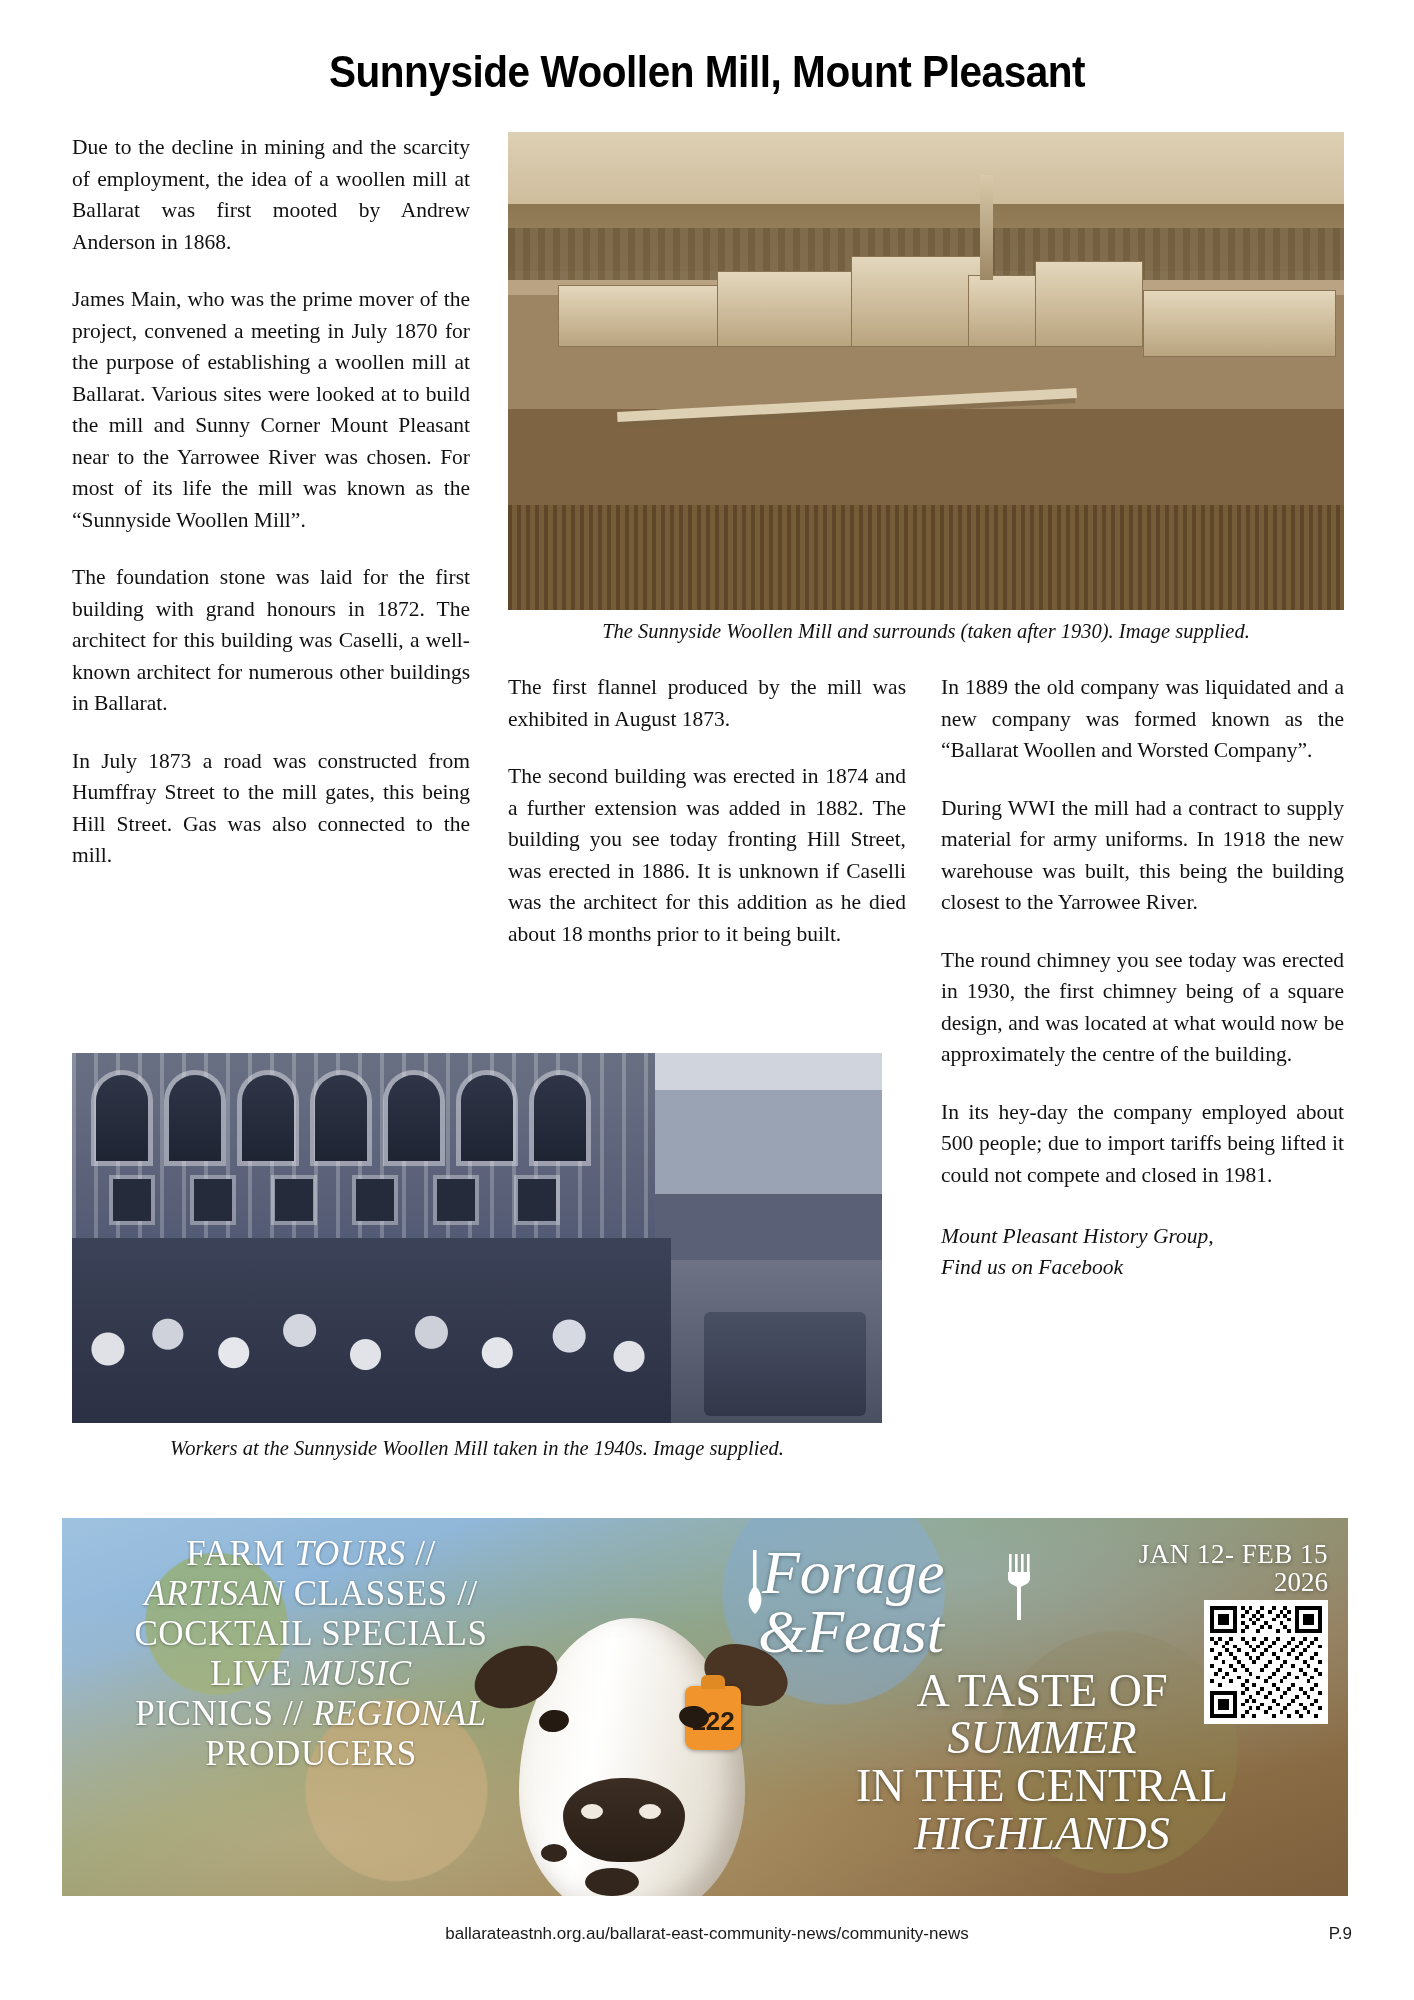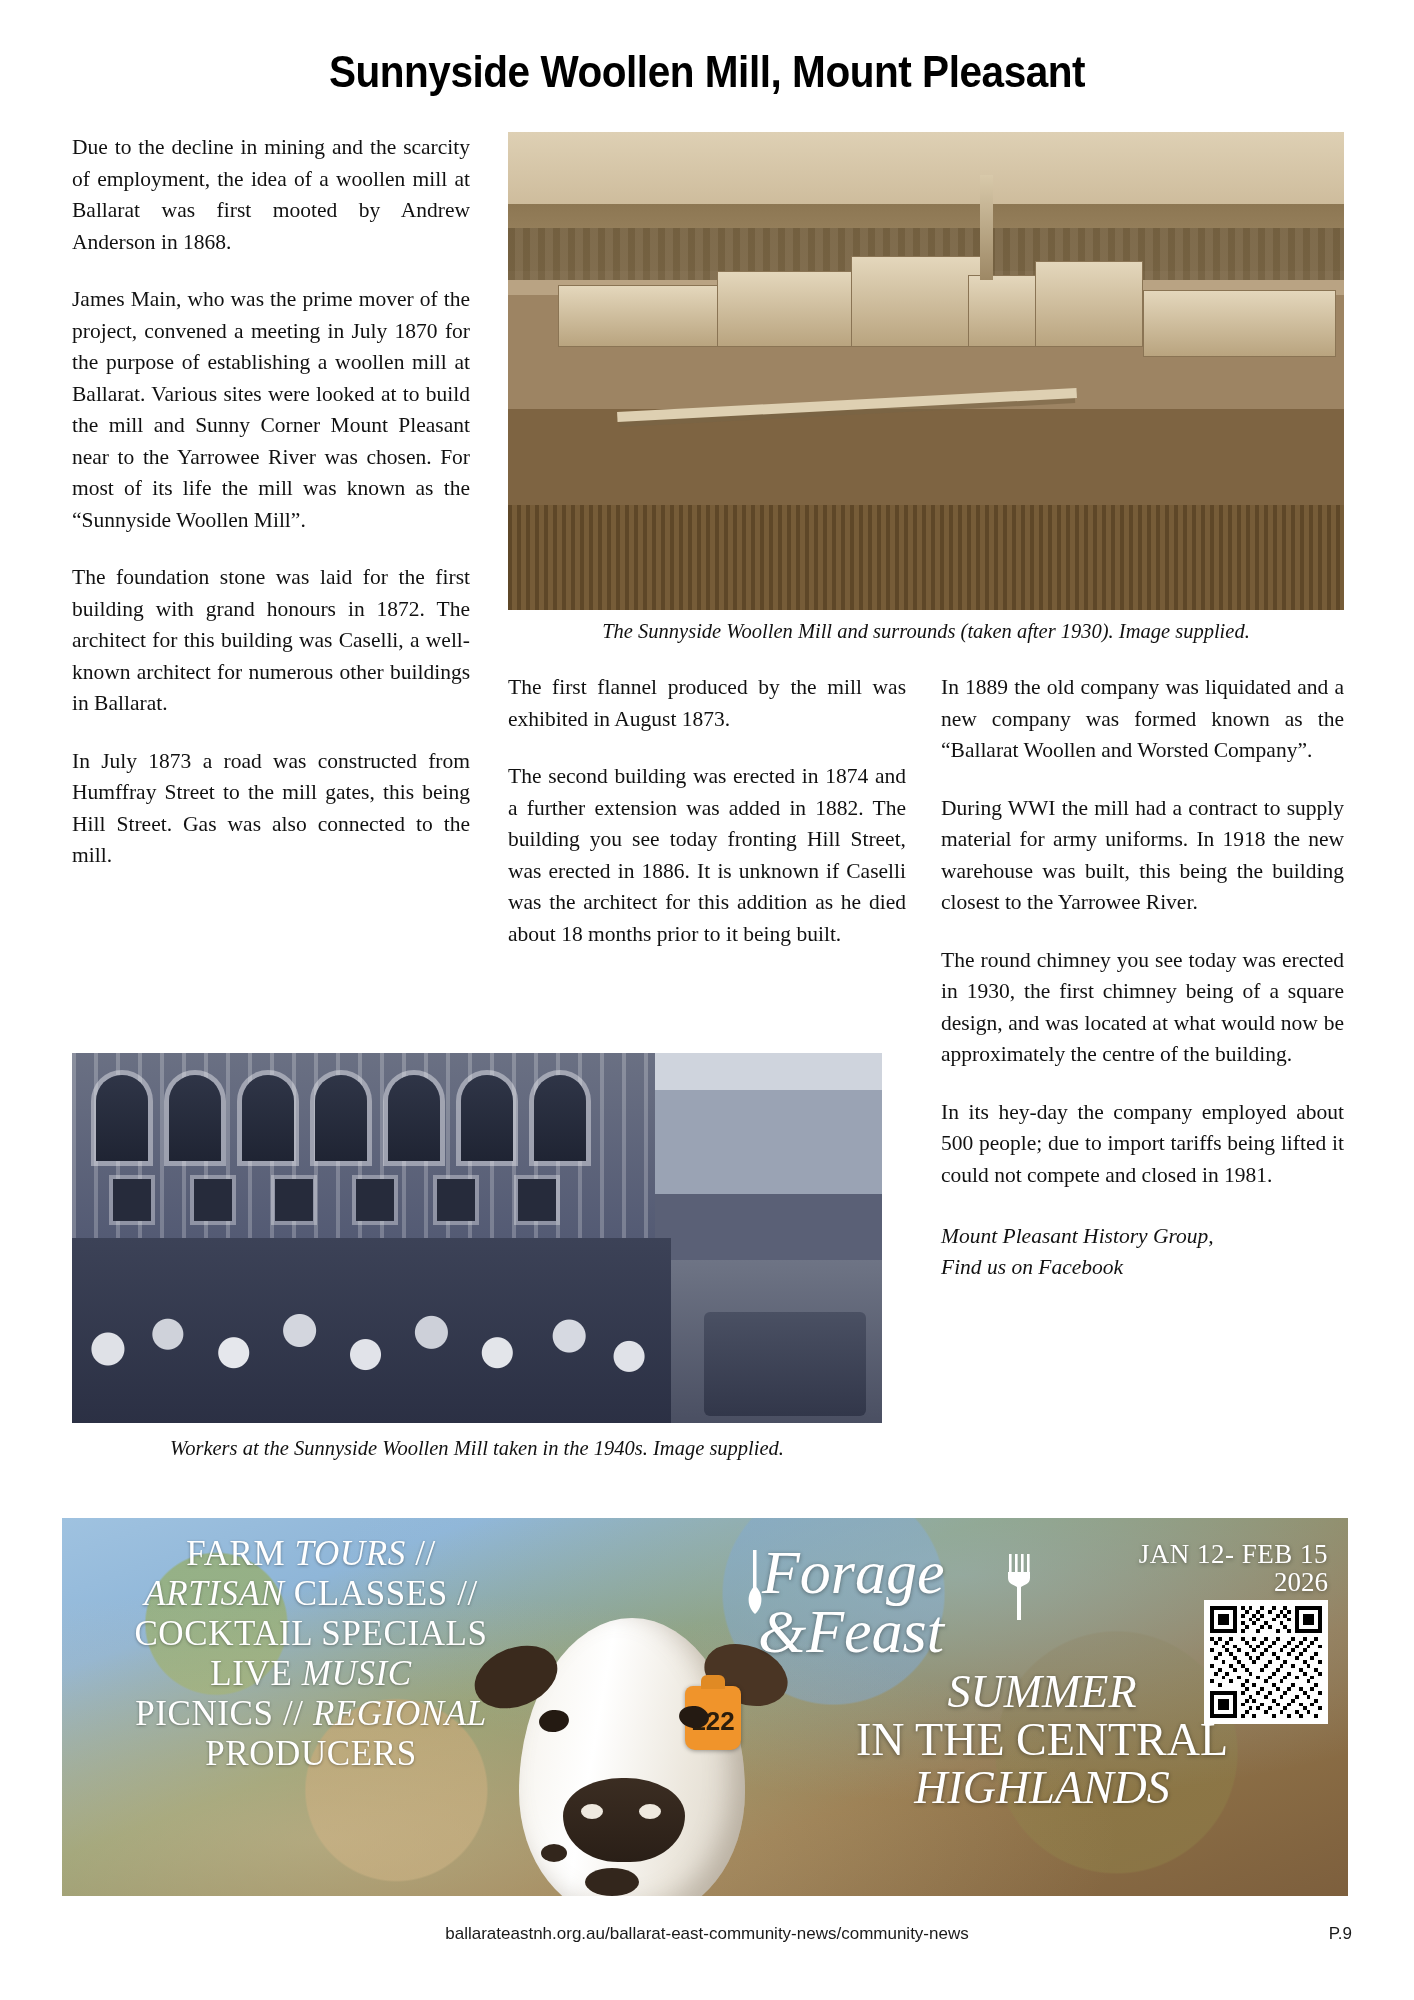--- a/index.html
+++ b/index.html
@@ -333,20 +333,21 @@
         <rect x="10" y="0" width="2.6" height="20" fill="#fff"></rect>
         <rect x="16" y="0" width="2.6" height="20" fill="#fff"></rect>
         <rect x="22" y="0" width="2.6" height="20" fill="#fff"></rect>
         <path d="M3 18 H25 V24 C25 30 19 31 16 33 V66 H12 V33 C9 31 3 30 3 24 Z" fill="#fff"></path>
       </svg>
       <div class="forage">Forage</div>
       <div class="feast">&amp;Feast</div>
     </div>
 
     <div class="tagline">
+      <div class="l1">A TASTE OF</div>
       <div class="l2">SUMMER</div>
       <div class="l3">IN THE CENTRAL</div>
       <div class="l4">HIGHLANDS</div>
     </div>
 
     <div class="ad-date">
       <div class="d1">JAN 12- FEB 15</div>
       <div class="d2">2026</div>
     </div>
 

